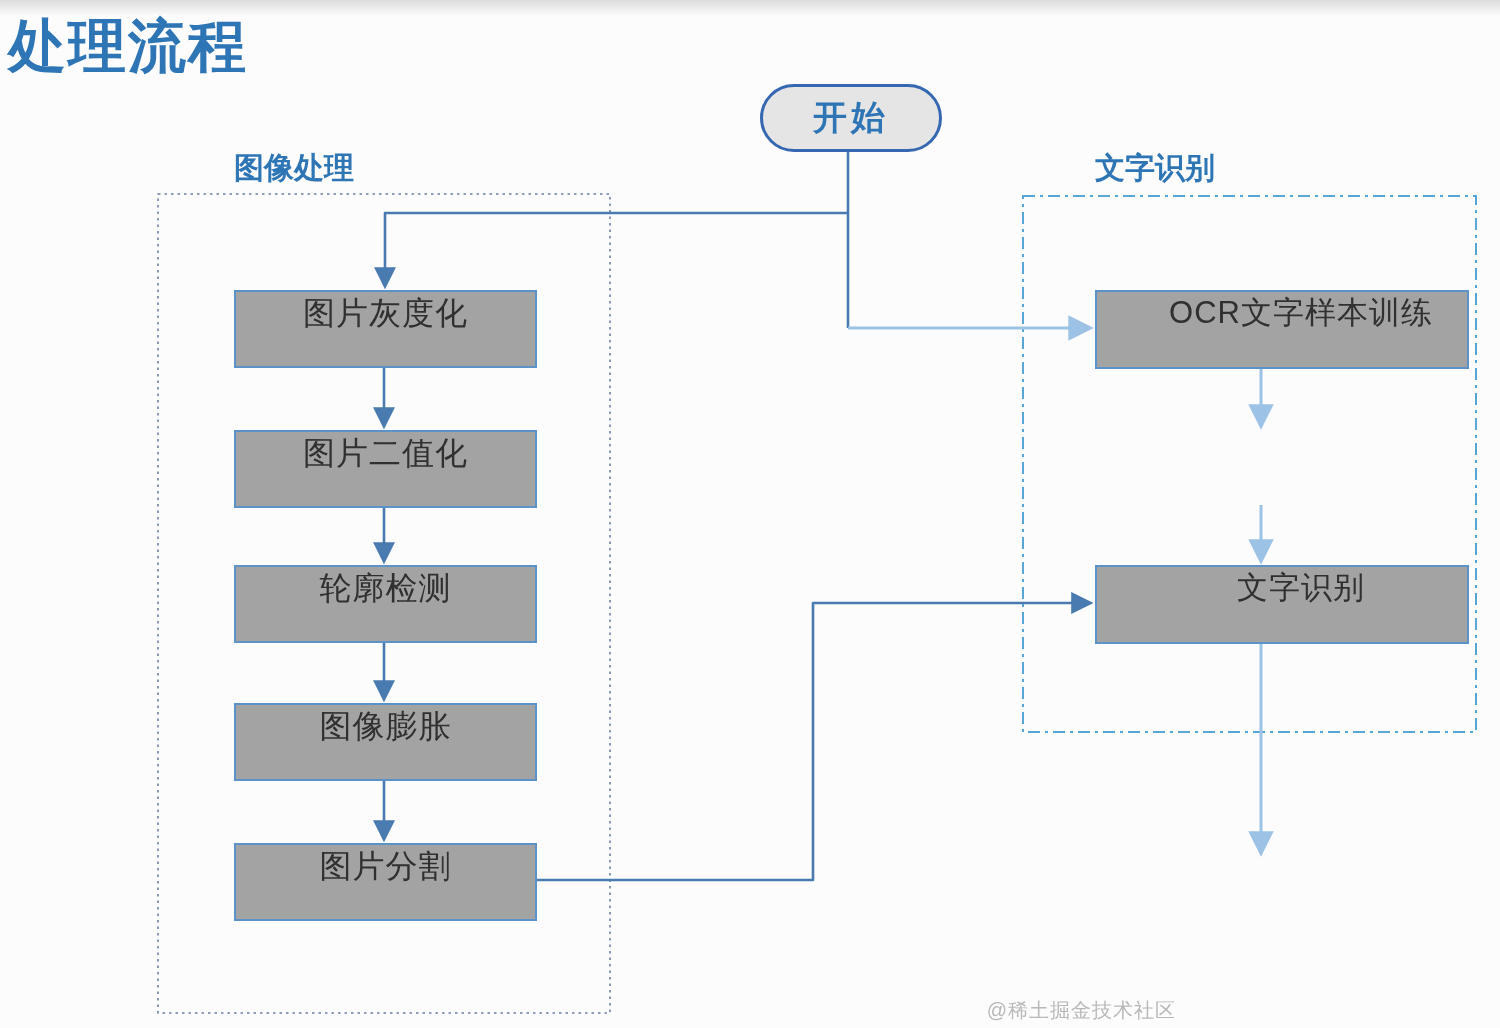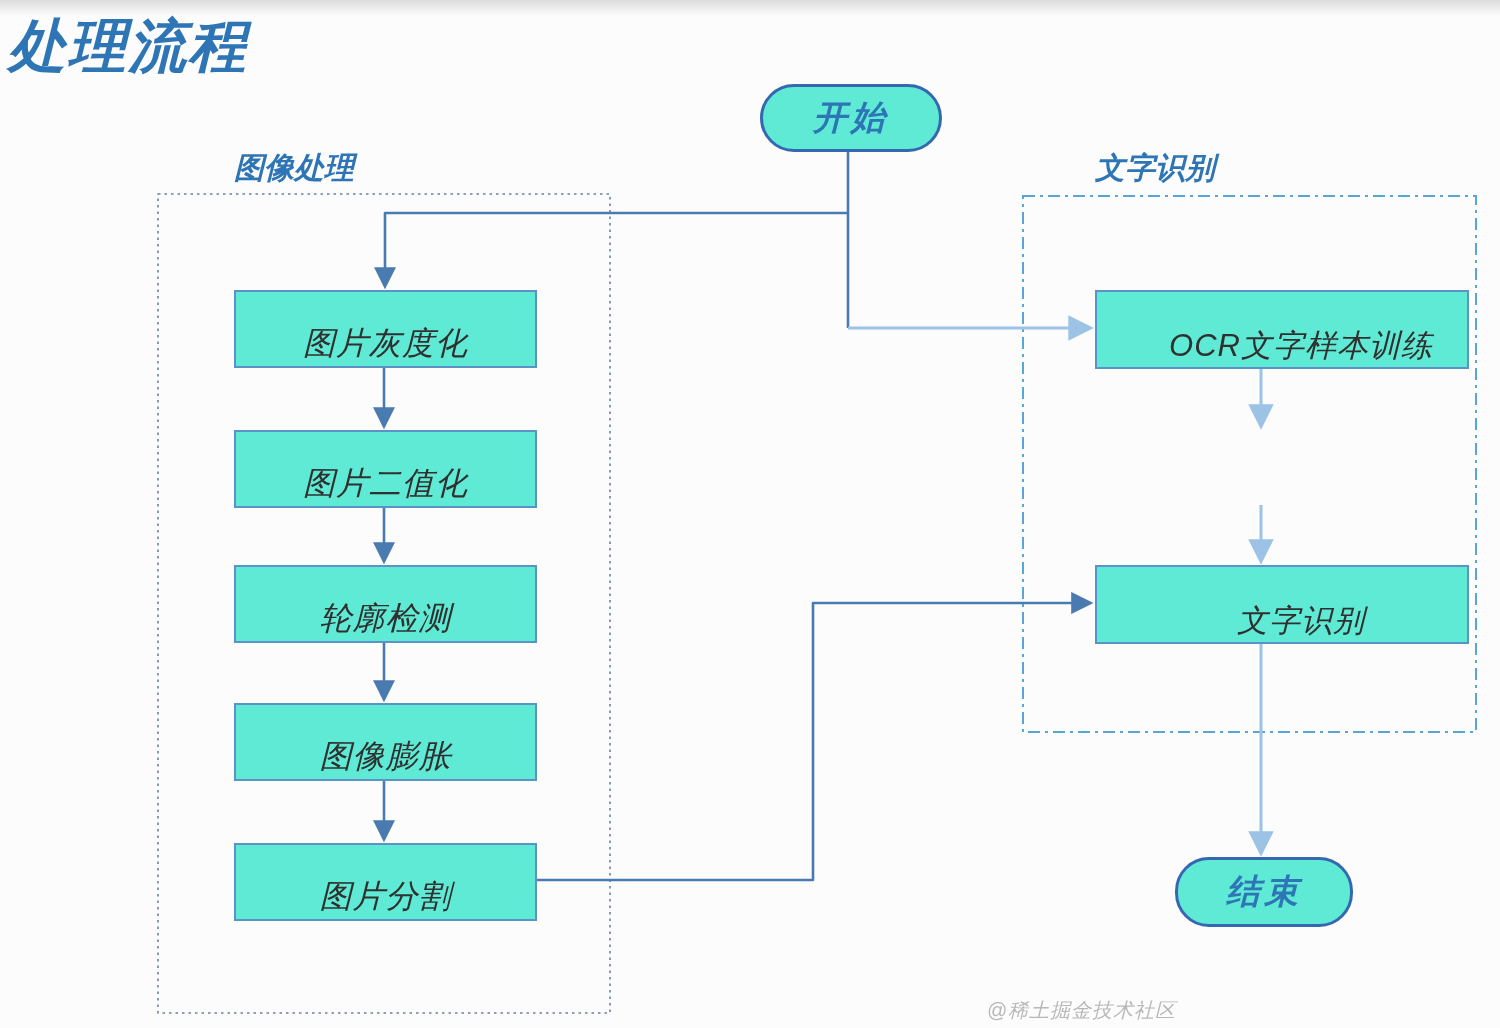--- a/index.html
+++ b/index.html
@@ -14,21 +14,21 @@
     --watermark:#b8b8b8;
     --bg:#fcfcfc;
   }
   html,body{margin:0;padding:0;}
   body{
     width:1500px;height:1028px;
     font-family:"Liberation Sans","DejaVu Sans",sans-serif;
     background:var(--bg);
     position:relative;overflow:hidden;
   }
-  .canvas{position:absolute;inset:0;width:1186px;height:1028px;font-style:italic;}
+  .canvas{position:absolute;inset:0;width:1186px;height:1028px;}
   .top-shade{
     position:absolute;left:0;top:0;width:1500px;height:16px;
     background:linear-gradient(#dcdcdc, rgba(255,255,255,0));
   }
   .page-title{
     position:absolute;left:8px;top:8px;
     font-size:58px;font-weight:800;letter-spacing:2px;
     color:var(--accent-blue);
     line-height:1.3;
   }
@@ -41,33 +41,33 @@
   svg.connectors{position:absolute;left:0;top:0;z-index:1;}
   .conn{fill:none;stroke-linejoin:round;stroke-linecap:butt;}
   .conn.dark{stroke:var(--line-dark);stroke-width:2.6;}
   .conn.light{stroke:var(--line-light);stroke-width:3;}
   #arrow-dark path{fill:var(--line-dark);}
   #arrow-light path{fill:var(--line-light);}
   .region-left{fill:none;stroke:var(--dash-left);stroke-width:1.6;stroke-dasharray:2.5 4;}
   .region-right{fill:none;stroke:var(--dash-right);stroke-width:2;stroke-dasharray:12 5 3 5;}
   .node-box{
     position:absolute;z-index:2;
-    background:#5eead4;
+    background:#a3a3a3;
     border:2px solid var(--box-border);
-    display:flex;align-items:flex-end;justify-content:center;
+    display:flex;align-items:flex-start;justify-content:center;
     font-size:32px;color:var(--box-text);
     letter-spacing:1px;
   }
   .node-box.lcol{left:234px;width:299px;height:74px;}
   .node-box.rcol{left:1095px;width:332px;height:75px;font-size:31px;padding-left:38px;}
   .lrow-0{top:290px;} .lrow-1{top:430px;} .lrow-2{top:565px;} .lrow-3{top:703px;} .lrow-4{top:843px;}
   .rrow-0{top:290px;} .rrow-1{top:430px;} .rrow-2{top:565px;}
   .pill{
     position:absolute;z-index:2;
-    background:#5eead4;
+    background:#e5e5e5;
     border:3px solid var(--pill-border);
     display:flex;align-items:center;justify-content:center;
     font-size:34px;font-weight:700;color:var(--accent-blue);
     letter-spacing:4px;
   }
   .pill.start{left:760px;top:84px;width:176px;height:62px;border-radius:34px;}
   .pill.end{left:1175px;top:857px;width:172px;height:64px;border-radius:34px;}
   .watermark{
     position:absolute;right:10px;bottom:4px;z-index:3;
     font-size:20px;color:var(--watermark);letter-spacing:1px;
@@ -112,23 +112,20 @@
     <path class="conn light" d="M1261 505 L1261 561" marker-end="url(#arrow-light)"></path>
     <path class="conn light" d="M1261 640 L1261 853" marker-end="url(#arrow-light)"></path>
   </svg>
 
   <div class="section-label left">图像处理</div>
   <div class="section-label right">文字识别</div>
 
   <div class="pill start">
     <span>开始</span>
   </div>
-  <div class="pill end">
-    <span>结束</span>
-  </div>
 
   <div class="node-box lcol lrow-0">
     <span>图片灰度化</span>
   </div>
   <div class="node-box lcol lrow-2">
     <span>轮廓检测</span>
   </div>
   <div class="node-box lcol lrow-1">
     <span>图片二值化</span>
   </div>

